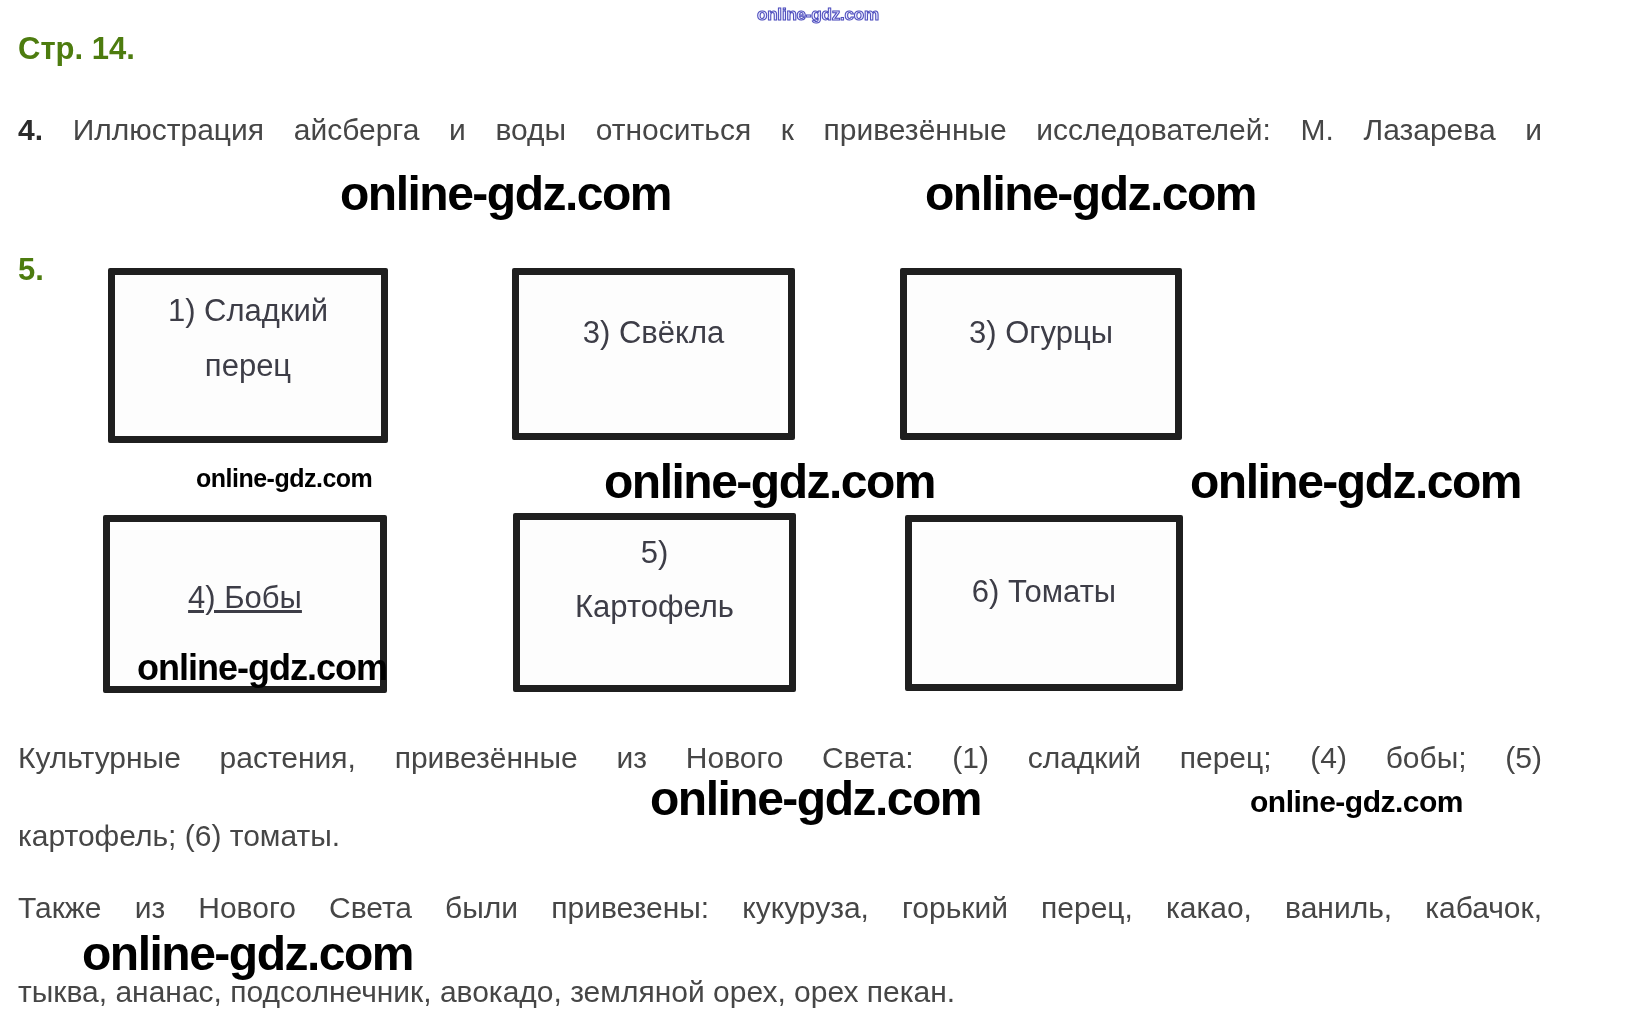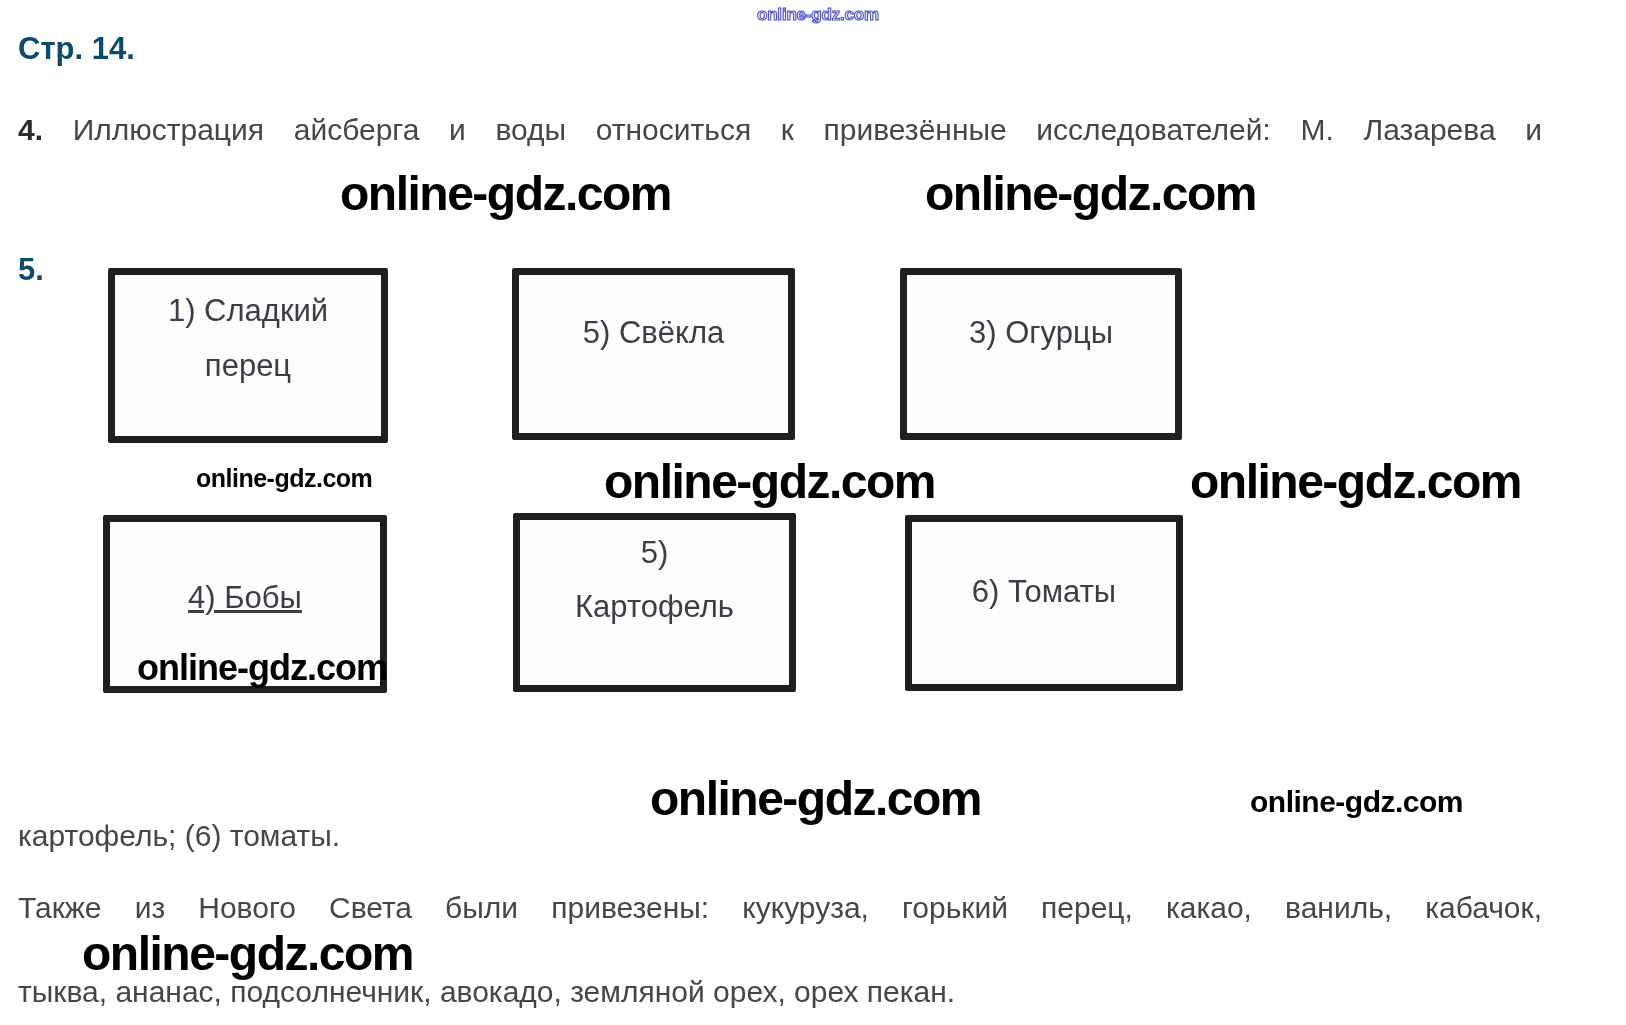--- a/index.html
+++ b/index.html
@@ -24,21 +24,21 @@
     white-space: normal;
   }
   .justify { text-align: justify; text-align-last: justify; }
   .bold-num { font-weight: 700; color: #2b2b2b; }
 
   .heading {
     position: absolute;
     left: 18px;
     font-size: 31px;
     font-weight: 700;
-    color: #0c4a6e;
+    color: #4d7c0f;
   }
 
   
   .box {
     position: absolute;
     box-sizing: border-box;
     background: #fdfdfd;
     border: 7px solid #1f1f1f;
     border-radius: 2px;
     display: flex;
@@ -108,41 +108,42 @@
   <div class="wm wm-t4-a">online-gdz.com</div>
   <div class="wm wm-t4-b">online-gdz.com</div>
 
   <div class="heading num5-pos">5.</div>
 
   <div class="box box-1">
     <div>1) Сладкий</div>
     <div>перец</div>
   </div>
   <div class="box box-2">
-    <div>5) Свёкла</div>
+    <div>3) Свёкла</div>
   </div>
   <div class="box box-3">
     <div>3) Огурцы</div>
   </div>
   <div class="box box-4">
     <div>4) Бобы</div>
   </div>
   <div class="box box-5">
     <div>5)</div>
     <div>Картофель</div>
   </div>
   <div class="box box-6">
     <div>6) Томаты</div>
   </div>
 
   <div class="wm wm-mid-a">online-gdz.com</div>
   <div class="wm wm-mid-b">online-gdz.com</div>
   <div class="wm wm-mid-c">online-gdz.com</div>
   <div class="wm wm-box4">online-gdz.com</div>
 
+  <div class="tline justify ans-l1">Культурные растения, привезённые из Нового Света: (1) сладкий перец; (4) бобы; (5)</div>
   <div class="tline ans-l2">картофель; (6) томаты.</div>
 
   <div class="wm wm-ans-a">online-gdz.com</div>
   <div class="wm wm-ans-b">online-gdz.com</div>
 
   <div class="tline ext-l2">тыква, ананас, подсолнечник, авокадо, земляной орех, орех пекан.</div>
   <div class="tline justify ext-l1">Также из Нового Света были привезены: кукуруза, горький перец, какао, ваниль, кабачок,</div>
 
   <div class="wm wm-ext">online-gdz.com</div>
 

